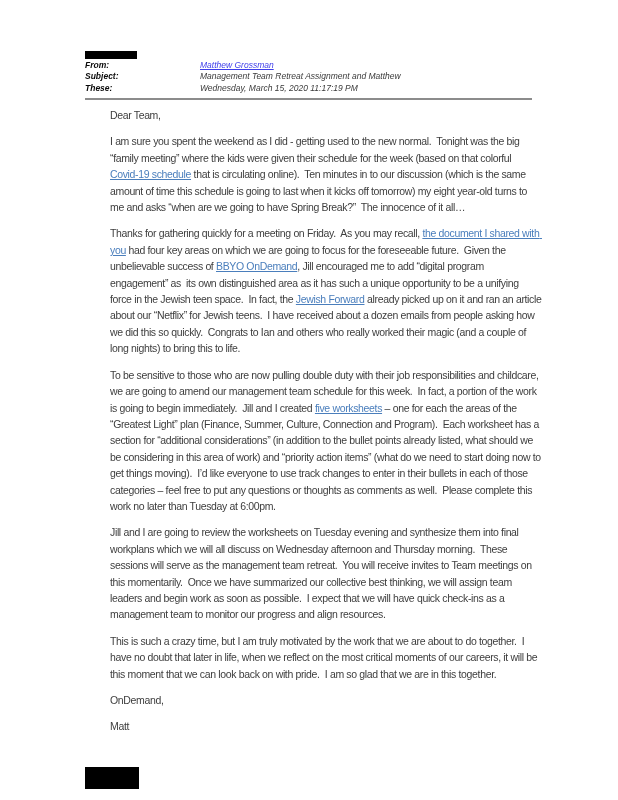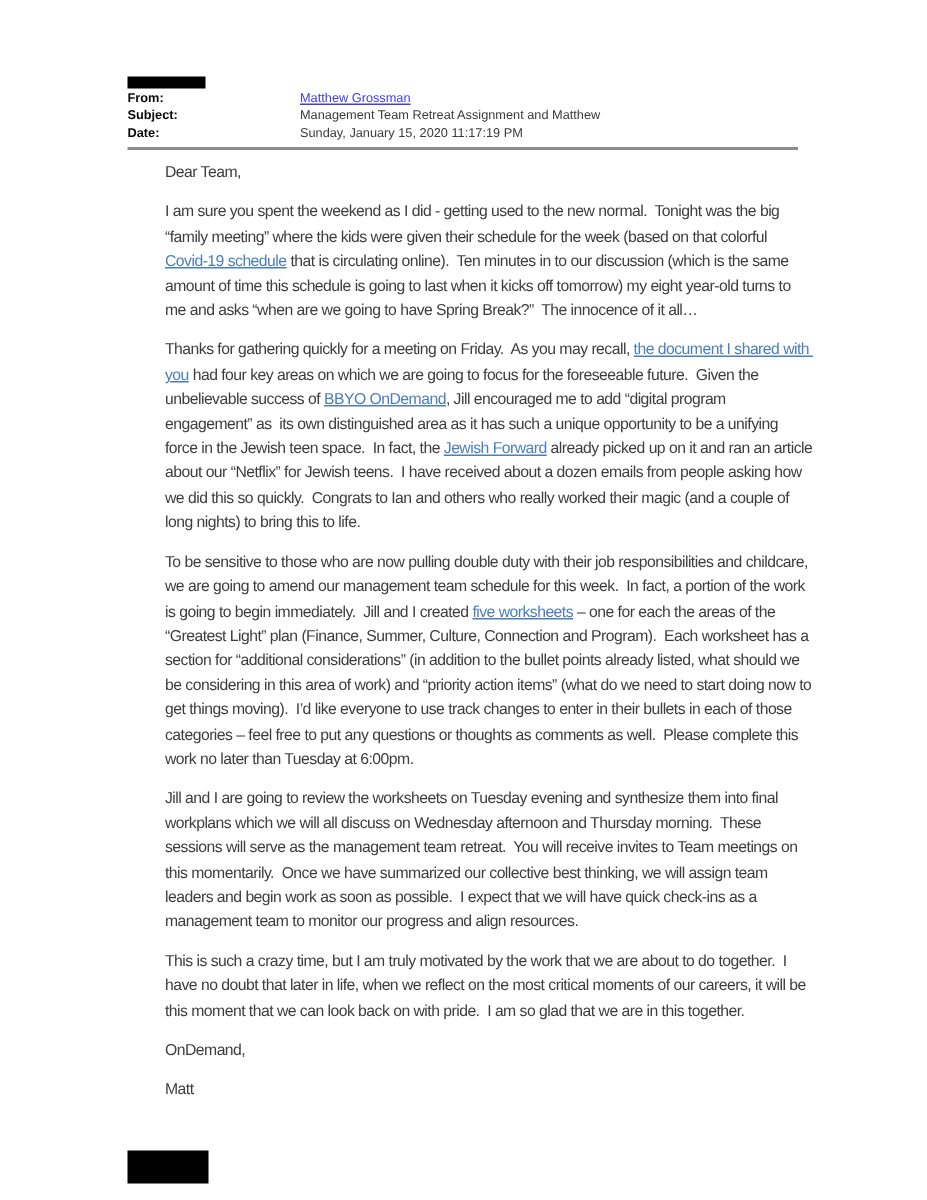--- a/index.html
+++ b/index.html
@@ -25,20 +25,21 @@
   }
   .email-header {
     position: absolute;
     left: 85px; top: 60px;
     width: 460px;
   }
   .header-row {
     display: flex;
     font-size: 8.5px;
     line-height: 11.3px;
+    font-style: italic;
   }
   .header-label {
     width: 115px;
     flex: 0 0 115px;
     font-weight: 700;
     color: #0a0a0a;
   }
   .header-value { color: #3a3a3a; }
   .header-link {
     color: #3d3dea;
@@ -79,22 +80,22 @@
   <div class="email-header">
     <div class="header-row">
       <span class="header-label">From:</span>
       <a href="#" class="header-value header-link">Matthew Grossman</a>
     </div>
     <div class="header-row">
       <span class="header-label">Subject:</span>
       <span class="header-value">Management Team Retreat Assignment and Matthew</span>
     </div>
     <div class="header-row">
-      <span class="header-label">Date:</span>
-      <span class="header-value">Sunday, January 15, 2020 11:17:19 PM</span>
+      <span class="header-label">These:</span>
+      <span class="header-value">Wednesday, March 15, 2020 11:17:19 PM</span>
     </div>
   </div>
 
   <div class="header-divider"></div>
 
   <div class="email-body">
     <p class="body-para">Dear Team,</p>
     <div>
         <p class="body-para"><span>I am sure you spent the weekend as I did - getting used to the new normal.  Tonight was the big “family meeting” where the kids were given their schedule for the week (based on that colorful </span><a href="#" class="body-link">Covid-19 schedule</a><span> that is circulating online).  Ten minutes in to our discussion (which is the same amount of time this schedule is going to last when it kicks off tomorrow) my eight year-old turns to me and asks “when are we going to have Spring Break?”  The innocence of it all…</span></p>
         <p class="body-para"><span>Thanks for gathering quickly for a meeting on Friday.  As you may recall, </span><a href="#" class="body-link">the document I shared with you</a><span> had four key areas on which we are going to focus for the foreseeable future.  Given the unbelievable success of </span><a href="#" class="body-link">BBYO OnDemand</a><span>, Jill encouraged me to add “digital program engagement” as  its own distinguished area as it has such a unique opportunity to be a unifying force in the Jewish teen space.  In fact, the </span><a href="#" class="body-link">Jewish Forward</a><span> already picked up on it and ran an article about our “Netflix” for Jewish teens.  I have received about a dozen emails from people asking how we did this so quickly.  Congrats to Ian and others who really worked their magic (and a couple of long nights) to bring this to life.</span></p>

